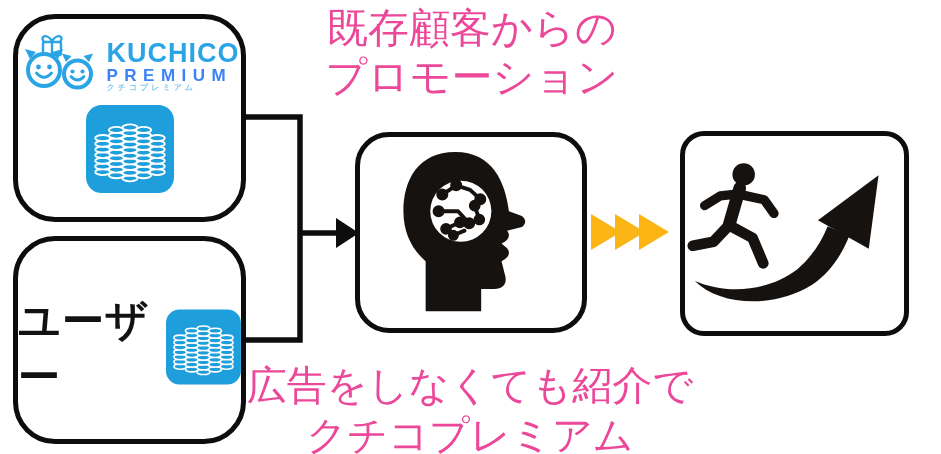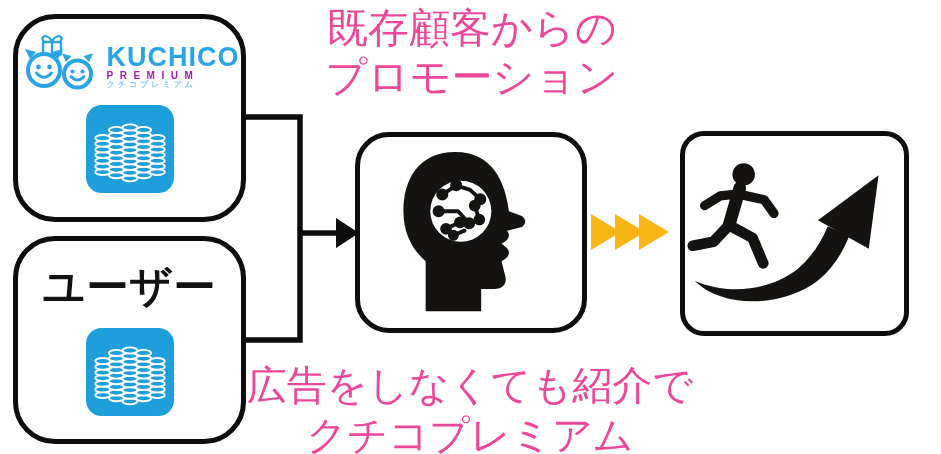--- a/index.html
+++ b/index.html
@@ -4,31 +4,31 @@
 <style>
   html,body{margin:0;padding:0;background:#fff;}
   .stage{
     position:relative;width:941px;height:454px;background:#fff;overflow:hidden;
     font-family:"Liberation Sans","DejaVu Sans",sans-serif;color:#141210;
   }
   .box{position:absolute;background:#fff;border:5px solid #0d0d0d;box-sizing:border-box;}
   .box--kuchico{left:13px;top:14px;width:233px;height:208px;border-radius:42px;
     display:flex;flex-direction:column;align-items:center;}
   .box--user{left:13px;top:236px;width:233px;height:208px;border-radius:42px;
-    display:flex;flex-direction:column;align-items:center;}
+    display:flex;flex-direction:row;align-items:center;}
   .box--ai{left:355px;top:132px;width:232px;height:201px;border-radius:34px;
     display:flex;align-items:center;justify-content:center;}
   .box--growth{left:680px;top:131px;width:229px;height:205px;border-radius:24px;
     display:flex;align-items:center;justify-content:center;}
 
   .logo{display:flex;align-items:center;margin-top:13px;gap:5px;}
   .logo-mark{width:82px;height:62px;flex:0 0 auto;}
   .logo-text{display:flex;flex-direction:column;line-height:1;margin-top:6px;}
   .logo-name{font-size:27px;font-weight:800;color:#2BA4E6;letter-spacing:1px;}
-  .logo-sub{font-size:10px;font-weight:700;color:#a21caf;letter-spacing:6.5px;margin-top:0;}
+  .logo-sub{font-size:17px;font-weight:700;color:#3b82f6;letter-spacing:6.5px;margin-top:0;}
   .logo-kana{font-size:8px;font-weight:700;color:#85C9F0;letter-spacing:3px;margin-top:0;}
 
   .db-icon{width:88px;height:88px;display:block;}
   .box--kuchico .db-icon{margin-top:11px;}
   .box--user .db-icon{margin-top:13px;}
 
   .user-label{margin-top:18px;font-size:42px;font-weight:800;color:#141210;letter-spacing:1px;}
 
   .title{position:absolute;text-align:center;font-weight:400;color:#ec4899;}
   .title-top{left:252px;top:4px;width:440px;font-size:41px;line-height:1.2;}

